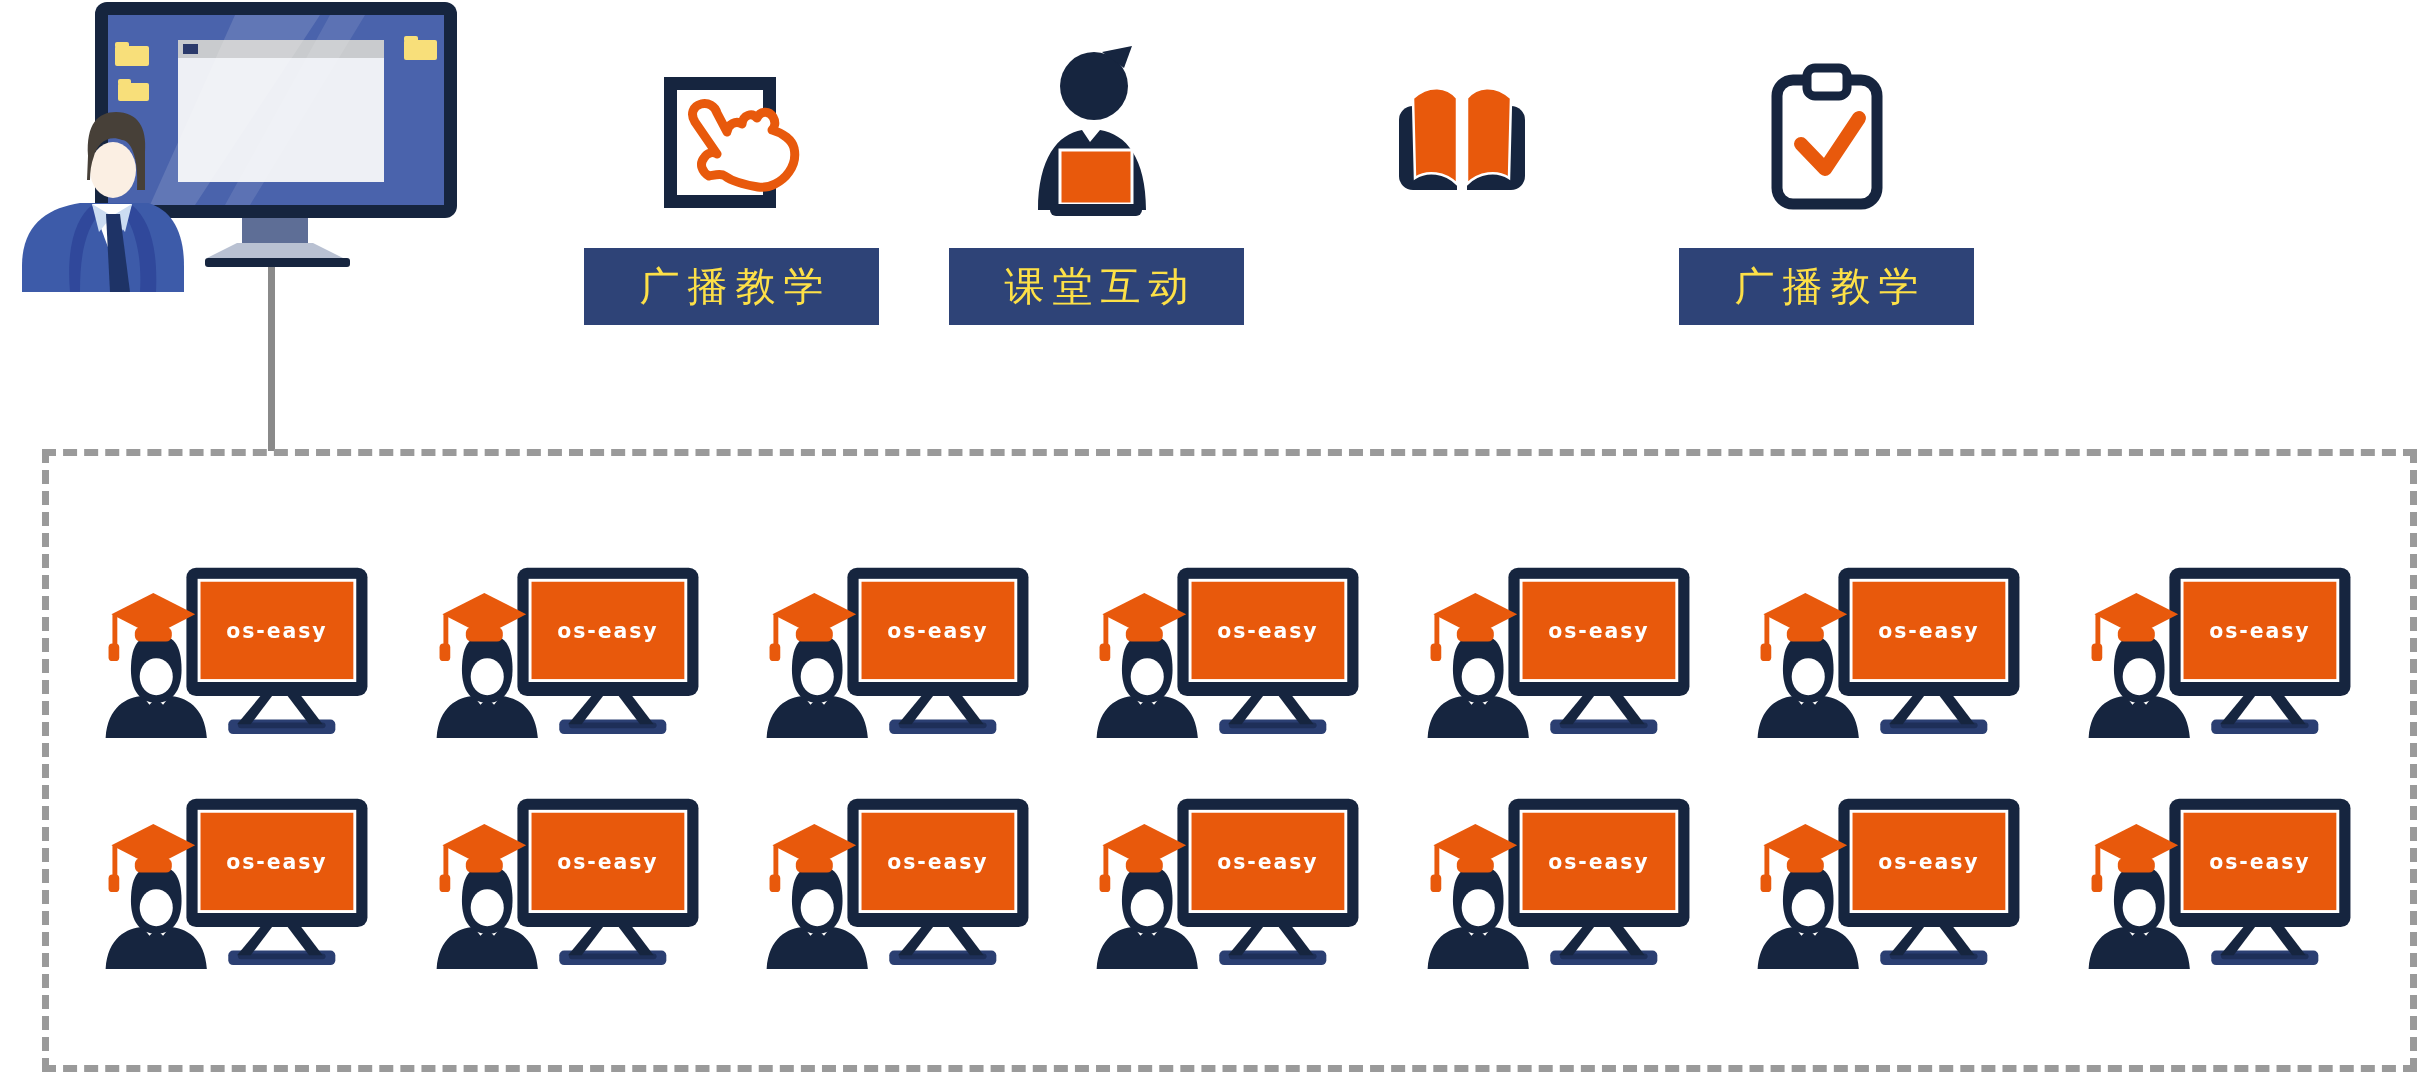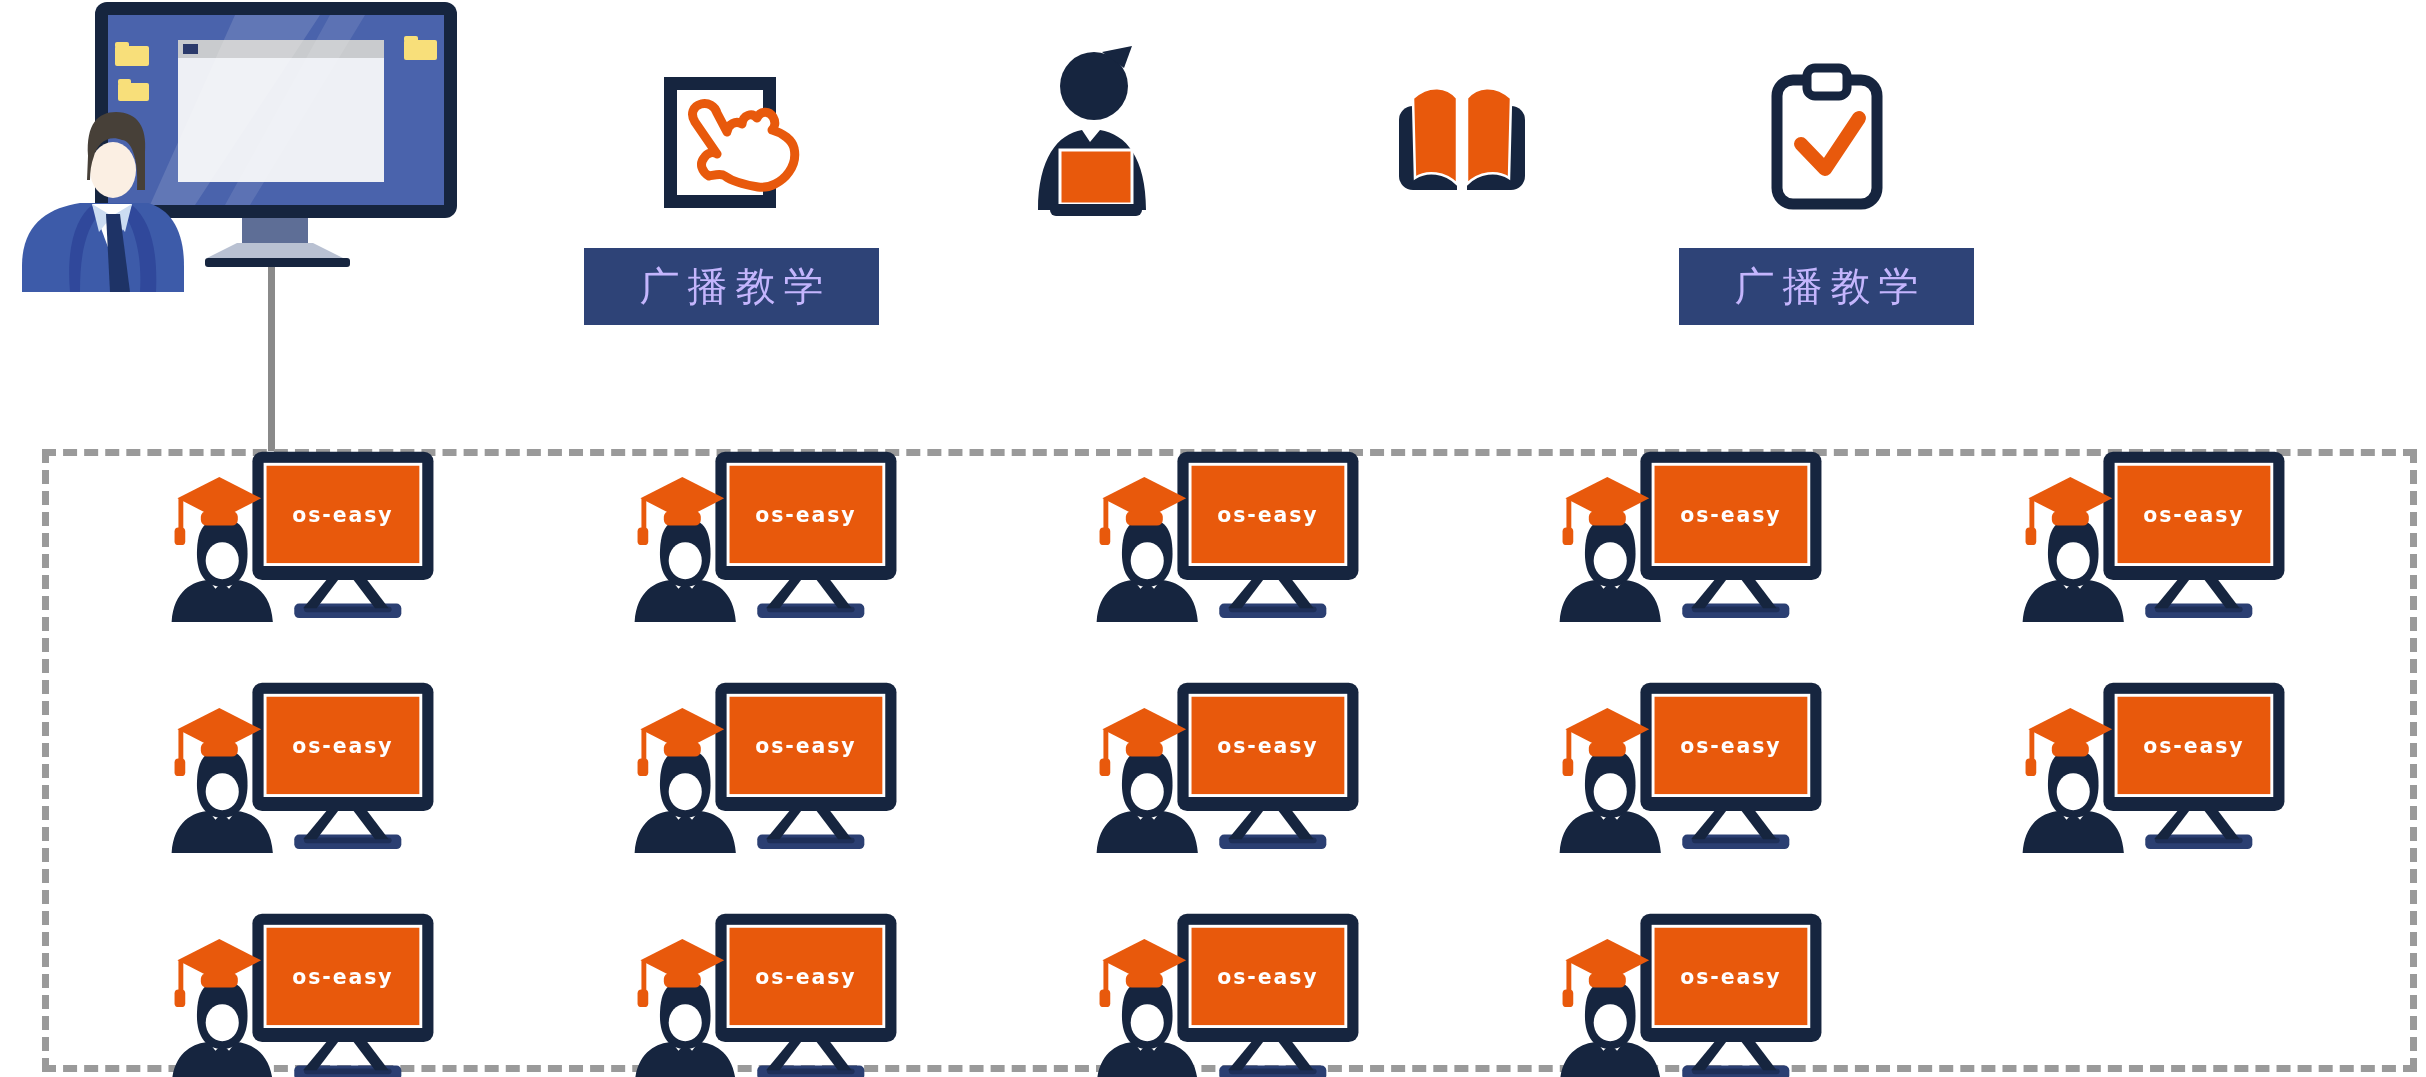--- a/index.html
+++ b/index.html
@@ -19,29 +19,29 @@
 
   
   .teacher-svg{position:absolute; left:0; top:0;}
   .pole{position:absolute; left:268px; top:263px; width:7px; height:188px; background:#8A8A8A;}
 
   
   .features{position:absolute; left:584px; top:40px; display:flex; gap:70px;}
   .feature{width:295px; display:flex; flex-direction:column; align-items:center;}
   .icon-slot{height:172px; display:flex; align-items:flex-end; justify-content:center;}
   .feature-label{margin-top:36px; width:295px; height:77px; background:var(--indigo);
-    color:#c4b5fd; font-size:40px; letter-spacing:8px; padding-left:8px; box-sizing:border-box;
+    color:#fde047; font-size:40px; letter-spacing:8px; padding-left:8px; box-sizing:border-box;
     display:flex; align-items:center; justify-content:center; white-space:nowrap;}
   .m-book{margin-bottom:16px;}
   .m-lap{margin-bottom:-6px;}
 
   
   .lab{position:absolute; left:42px; top:449px; width:2375px; height:623px;
     border:7px dashed var(--dash-gray); box-sizing:border-box;}
-  .grid{display:grid; grid-template-columns:repeat(5,1fr); row-gap:46px;
+  .grid{display:grid; grid-template-columns:repeat(7,1fr); row-gap:46px;
     height:100%; box-sizing:border-box; padding:92px 24px; align-content:center;
     justify-items:center; align-items:center;}
   .student-unit svg{display:block;}
   .logo-text{font-family:"DejaVu Sans", sans-serif; font-weight:bold;}
 </style>
 </head>
 <body>
 
 <div class="canvas">
 
@@ -100,20 +100,21 @@
     <div class="feature">
       <div class="icon-slot">
         <svg class="m-lap" width="126" height="172" viewBox="0 0 126 172">
           <circle class="fn" cx="60" cy="40" r="34"></circle>
           <polygon class="fn" points="68,6 98,0 90,22"></polygon>
           <path class="fn" d="M4,164 C4,112 24,88 48,84 L56,96 L66,84 C92,88 112,112 112,164 Z"></path>
           <rect class="fo sw" x="26" y="104" width="72" height="54" stroke-width="3"></rect>
           <rect class="fn" x="16" y="158" width="92" height="12" rx="6"></rect>
         </svg>
       </div>
+      <div class="feature-label">课堂互动</div>
     </div>
 
     <div class="feature">
       <div class="icon-slot">
         <svg class="m-book" width="150" height="134" viewBox="0 0 150 134">
           <rect class="fn" x="12" y="44" width="126" height="84" rx="14"></rect>
           <rect class="fw" x="70" y="30" width="10" height="98"></rect>
           <path class="fo sw" stroke-width="2.5" d="M26,36 C42,22 60,24 70,36 L70,122 C58,110 40,108 28,116 Z"></path>
           <path class="fo sw" stroke-width="2.5" d="M124,36 C108,22 90,24 80,36 L80,122 C92,110 110,108 122,116 Z"></path>
         </svg>

